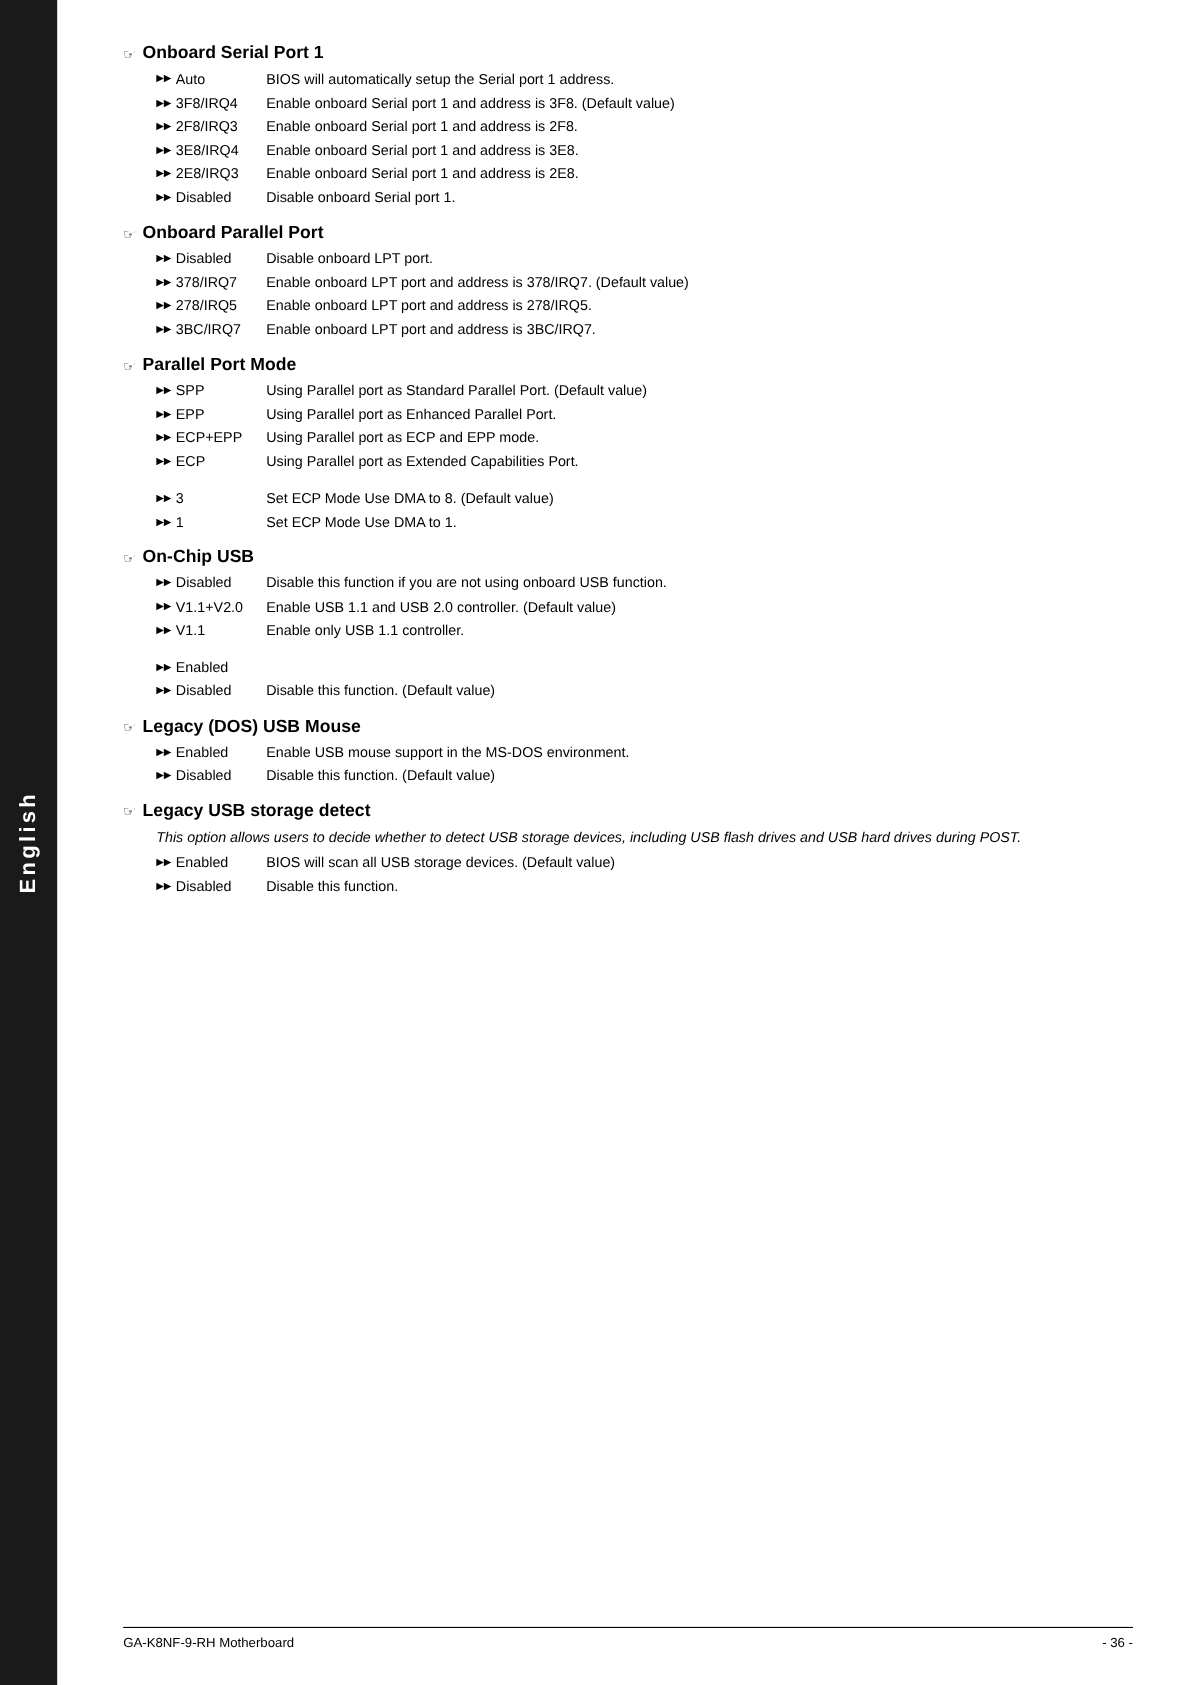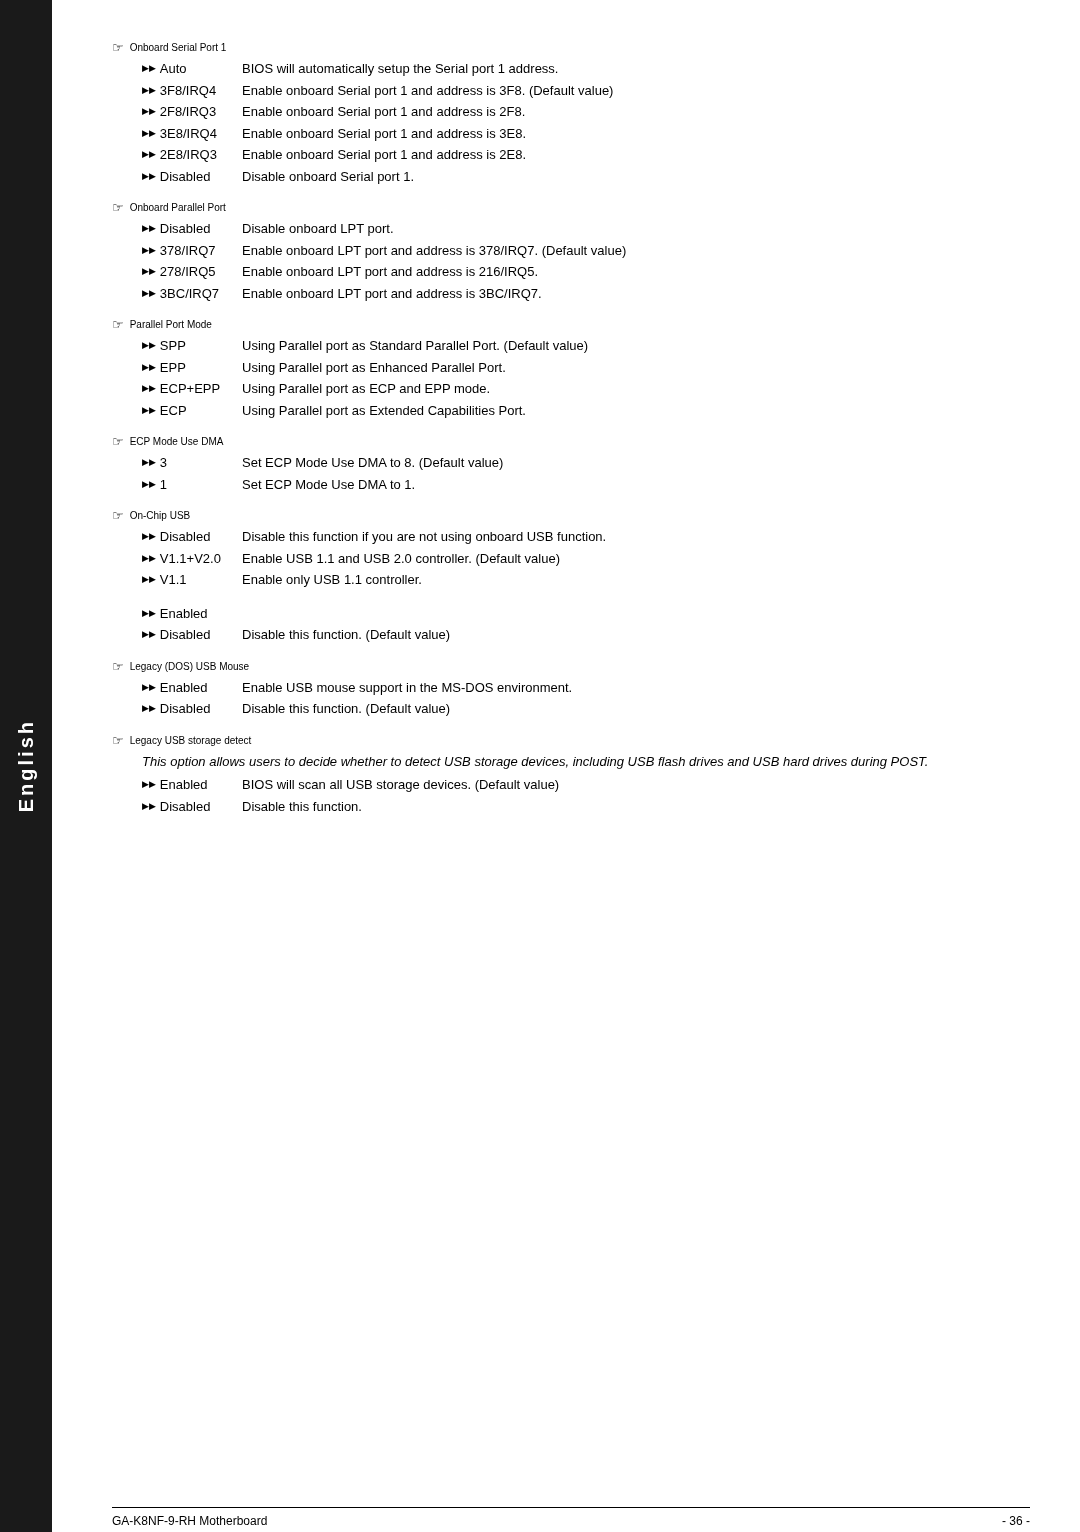--- a/index.html
+++ b/index.html
@@ -45,22 +45,22 @@
       flex: 1;
       padding: 40px 50px 60px 60px;
       position: relative;
     }
 
     .section {
       margin-bottom: 14px;
     }
 
     .section-title {
-      font-weight: normal;
-      font-size: 10px;
+      font-weight: bold;
+      font-size: 16px;
       display: flex;
       align-items: center;
       gap: 6px;
       margin-bottom: 4px;
     }
 
     .section-title::before {
       content: "☞";
       font-size: 13px;
       font-weight: normal;
@@ -101,21 +101,21 @@
     .paragraph-text {
       margin-left: 30px;
       margin-bottom: 4px;
       font-size: 13px;
       line-height: 1.5;
       font-style: italic;
     }
 
     .footer {
       position: absolute;
-      bottom: 4px;
+      bottom: 32px;
       left: 60px;
       right: 50px;
       display: flex;
       justify-content: space-between;
       align-items: center;
       border-top: 1px solid #000;
       padding-top: 6px;
       font-size: 12px;
     }
 
@@ -174,21 +174,21 @@
             <div class="item-row">
               <span class="item-key">Disabled</span>
               <span class="item-value">Disable onboard LPT port.</span>
             </div>
             <div class="item-row">
               <span class="item-key">378/IRQ7</span>
               <span class="item-value">Enable onboard LPT port and address is 378/IRQ7. (Default value)</span>
             </div>
             <div class="item-row">
               <span class="item-key">278/IRQ5</span>
-              <span class="item-value">Enable onboard LPT port and address is 216/IRQ5.</span>
+              <span class="item-value">Enable onboard LPT port and address is 278/IRQ5.</span>
             </div>
             <div class="item-row">
               <span class="item-key">3BC/IRQ7</span>
               <span class="item-value">Enable onboard LPT port and address is 3BC/IRQ7.</span>
             </div>
           </div>
         </div>
         <div class="section">
           <div class="section-title">Parallel Port Mode</div>
           <div class="item-list">
@@ -204,21 +204,20 @@
               <span class="item-key">ECP+EPP</span>
               <span class="item-value">Using Parallel port as ECP and EPP mode.</span>
             </div>
             <div class="item-row">
               <span class="item-key">ECP</span>
               <span class="item-value">Using Parallel port as Extended Capabilities Port.</span>
             </div>
           </div>
         </div>
         <div class="section">
-          <div class="section-title">ECP Mode Use DMA</div>
           <div class="item-list">
             <div class="item-row">
               <span class="item-key">3</span>
               <span class="item-value">Set ECP Mode Use DMA to 8. (Default value)</span>
             </div>
             <div class="item-row">
               <span class="item-key">1</span>
               <span class="item-value">Set ECP Mode Use DMA to 1.</span>
             </div>
           </div>

